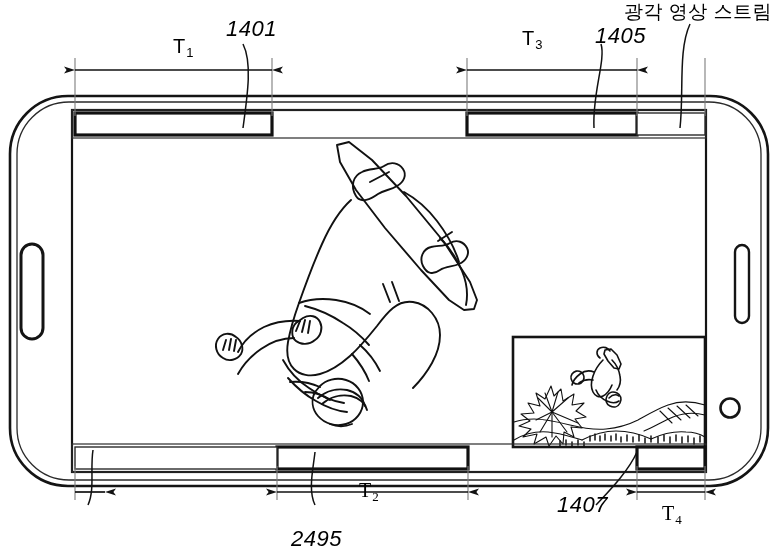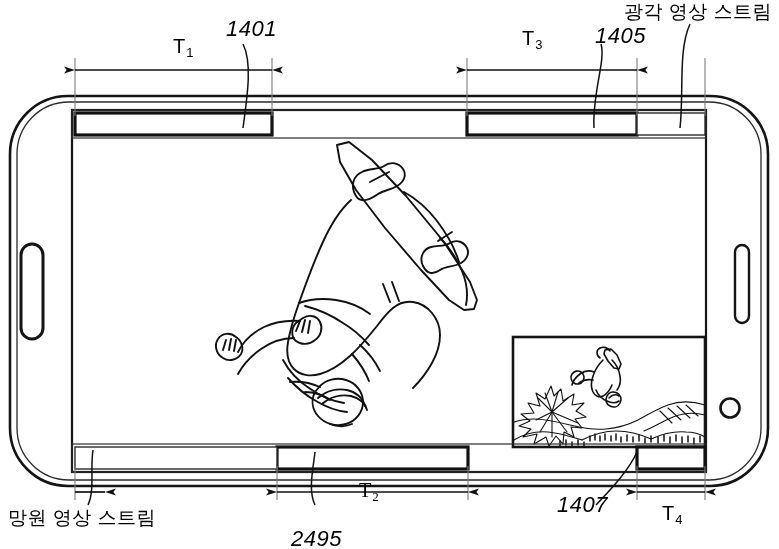--- a/index.html
+++ b/index.html
@@ -343,31 +343,30 @@
   <div class="lbl ref-num" style="left:226px; top:18px;">1401</div>
 
   <div class="lbl ref-num" style="left:595px; top:25px;">1405</div>
 
   <div class="lbl kor" style="left:624px; top:2px;">광각 영상 스트림</div>
 
   <div class="lbl ref-num" style="left:291px; top:528px;">2495</div>
 
   <div class="lbl ref-num" style="left:557px; top:494px;">1407</div>
 
-  <div class="lbl kor" style="left:8px; top:508px;">망원 영상 스트림</div>
 
   <div class="lbl tsym" style="left:173px; top:36px;">
     <span>T</span><sub>1</sub>
   </div>
 
   <div class="lbl tsym" style="left:522px; top:28px;">
     <span>T</span><sub>3</sub>
   </div>
 
   <div class="lbl tsym" style="left:359px; top:480px;font-family:Liberation Serif, serif;">
     <span>T</span><sub>2</sub>
   </div>
 
-  <div class="lbl tsym" style="left:662px; top:503px;">
+  <div class="lbl tsym" style="left:662px; top:503px;font-family:Liberation Serif, serif;">
     <span>T</span><sub>4</sub>
   </div>
 
 </div>
 
 </body></html>

